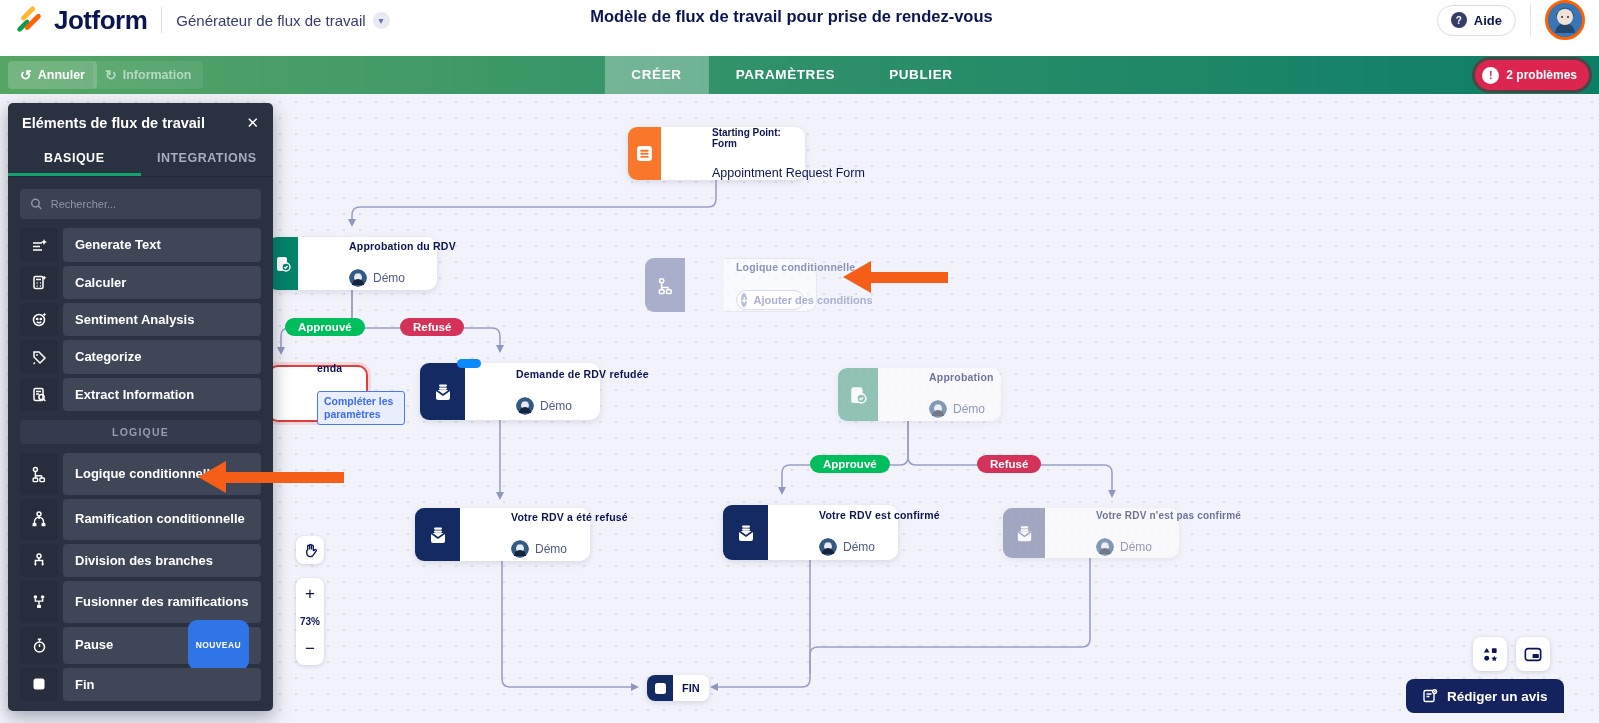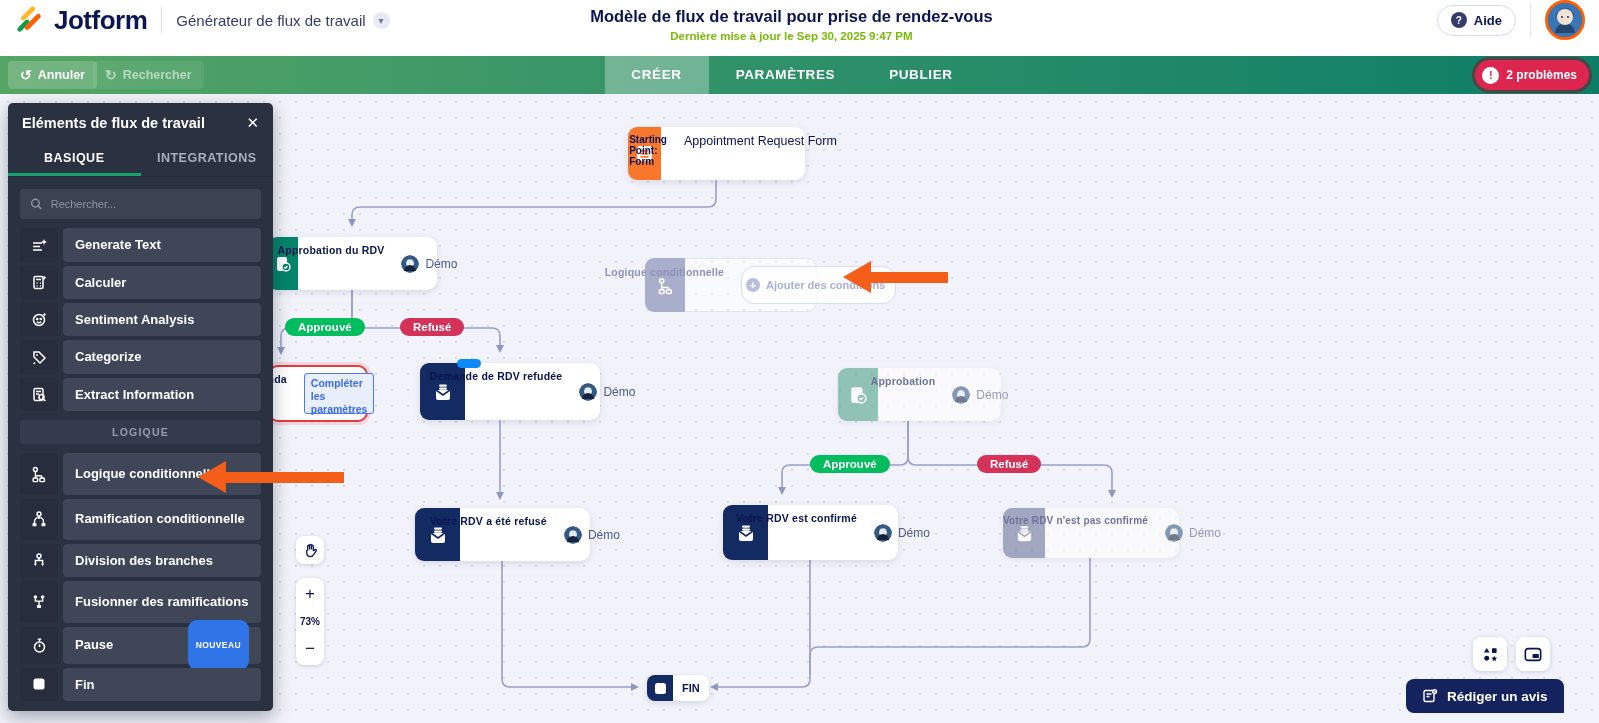--- a/index.html
+++ b/index.html
@@ -37,21 +37,21 @@
   .problems-ico { width:17px; height:17px; border-radius:50%; background:#fff; color:#dc2650; font-weight:bold; font-size:11px; display:flex; align-items:center; justify-content:center; }
 
   
   .canvas { position:absolute; top:94px; left:0; width:1599px; height:629px; background-color:#f2f3fa;
     background-image:radial-gradient(#d9dbec 1.3px, transparent 1.3px); background-size:16px 16px; }
   .connectors { position:absolute; inset:0; pointer-events:none; z-index:1; }
 
   
   .node { position:absolute; display:flex; background:#fff; border-radius:10px; box-shadow:0 2px 7px rgba(40,50,100,0.14); z-index:5; cursor:pointer; }
   .node-icon { display:flex; align-items:center; justify-content:center; border-radius:9px 0 0 9px; flex:none; }
-  .node-body { display:flex; flex-direction:row; justify-content:center; gap:17px; padding:7px 12px; min-width:0; }
+  .node-body { display:flex; flex-direction:column; justify-content:center; gap:17px; padding:7px 12px; min-width:0;margin-left:39px; }
   .node-title { font-size:10.5px; font-weight:bold; color:#0a1551; white-space:nowrap; letter-spacing:0.2px; }
   .node-kicker { font-size:10px; font-weight:bold; color:#0a1551; }
   .node-sub { font-size:12.5px; color:#0a1551; white-space:nowrap; }
   .owner { display:flex; align-items:center; gap:6px; font-size:12px; color:#4f5b85; }
   .owner-av { width:18px; height:18px; border-radius:50%; flex:none; overflow:hidden; }
   .node.faded { opacity:0.58; }
   .sel-pill { position:absolute; top:-4px; left:37px; width:24px; height:9px; border-radius:5px; background:#0b8aff; z-index:7; }
 
   .ghost-body { background:rgba(255,255,255,0.55); border:1px solid #e4e6f3; border-left:none; border-radius:0 10px 10px 0; }
   .ghost-title { color:#8c93b8; }
@@ -119,21 +119,20 @@
       </svg>
       <span class="brand-text">Jotform</span>
       <span class="brand-sep"></span>
       <div class="product">
         <span class="product-name">Générateur de flux de travail</span>
         <span class="chev-circle">▾</span>
       </div>
     </div>
     <div class="title-block">
       <div class="page-title">Modèle de flux de travail pour prise de rendez-vous</div>
-      <div class="page-subtitle">Dernière mise à jour le Sep 30, 2025 9:47 PM</div>
     </div>
     <div class="top-right">
       <button class="help-btn">
         <span class="help-q">?</span>
         <span>Aide</span>
       </button>
       <div class="top-vdiv"></div>
       <div class="avatar">
         <svg viewBox="0 0 34 34">
           <rect width="34" height="34" fill="#3a75b5"></rect>
@@ -147,21 +146,21 @@
     </div>
   </header>
 
   <div class="toolbar">
     <button class="tb-btn tb-undo">
       <span class="tb-ico">↺</span>
       <span>Annuler</span>
     </button>
     <button class="tb-btn tb-redo">
       <span class="tb-ico">↻</span>
-      <span>Rechercher</span>
+      <span>Information</span>
     </button>
     <nav class="tb-tabs">
       <div class="tb-tab active">CRÉER</div>
       <div class="tb-tab">PARAMÈTRES</div>
       <div class="tb-tab">PUBLIER</div>
     </nav>
     <button class="problems">
       <span class="problems-ico">!</span>
       <span>2 problèmes</span>
     </button>

